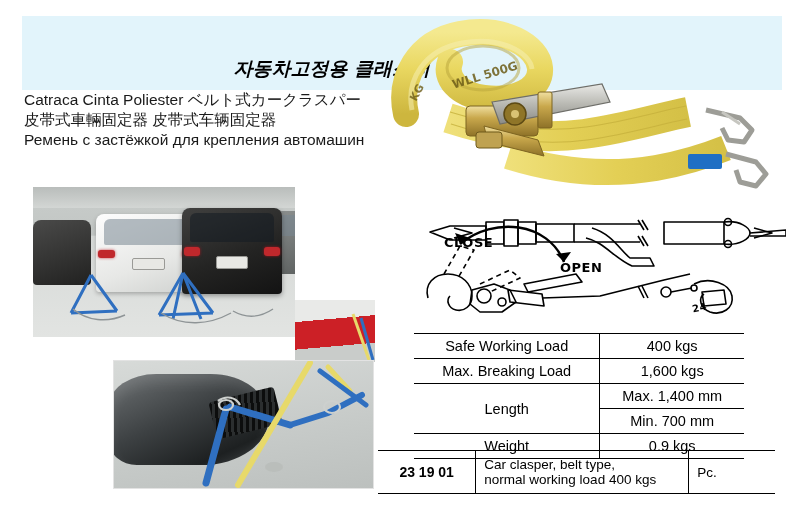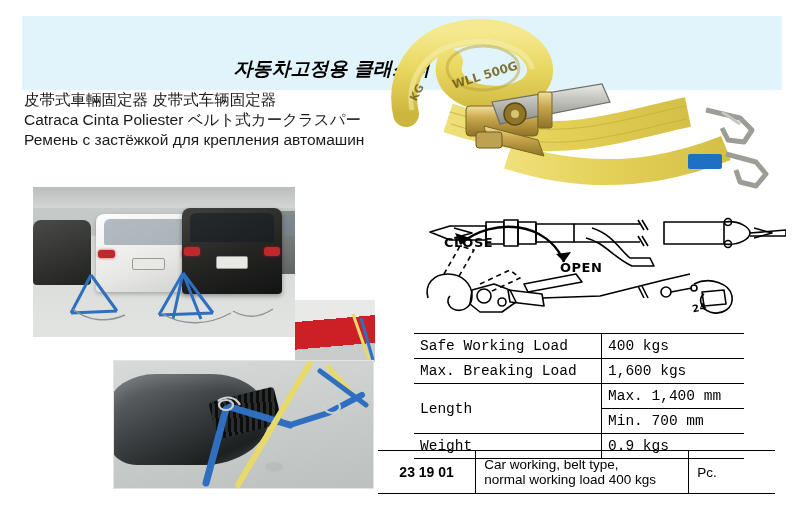--- a/index.html
+++ b/index.html
@@ -76,21 +76,21 @@
           font-family:"DejaVu Sans",sans-serif;letter-spacing:.5px;}
   .lbl-close{left:20px;top:37px;}
   .lbl-open{left:136px;top:62px;}
   .lbl-24{left:268px;top:104px;font-size:10px;font-weight:bold;
           transform:rotate(-12deg);}
 
   
   .spec{position:absolute;left:414px;top:333px;width:330px;
         border-collapse:collapse;font-size:14.5px;color:#000;}
   .spec td{border:1.6px solid #000;padding:2px 6px;height:20px;
-           white-space:nowrap;font-family:Liberation Mono, monospace;}
+           text-align:center;white-space:nowrap;}
   .spec td.lbl{width:188px;}
   .spec td.val{width:142px;}
   .spec tr td{border-left:none;border-right:none;}
   .spec td.lbl{border-right:1.6px solid #000;}
 
   
   .codetbl{position:absolute;left:378px;top:450px;width:397px;
            border-collapse:collapse;font-size:13.5px;color:#000;}
   .codetbl td{border-top:1.8px solid #000;border-bottom:1.8px solid #000;
               padding:4px 8px;height:34px;vertical-align:middle;}
@@ -105,22 +105,22 @@
 </style>
 </head>
 <body>
 
 <div class="page">
 
   <div class="banner"></div>
   <div class="title-ko">자동차고정용 클래스퍼</div>
 
   <div class="langs">
+    <div>Catraca Cinta Poliester   ベルト式カークラスパー</div>
     <div>皮帯式車輛固定器  皮带式车辆固定器</div>
-    <div>Catraca Cinta Poliester   ベルト式カークラスパー</div>
     <div class="lang-ru">Ремень с застёжкой для крепления автомашин</div>
   </div>
 
   <div class="prodphoto">
     <svg width="398" height="190" viewBox="0 0 398 190">
       <defs>
         <linearGradient id="web" x1="0" y1="0" x2="0" y2="1">
           <stop offset="0" stop-color="#f4e98f"></stop>
           <stop offset="0.45" stop-color="#e9d760"></stop>
           <stop offset="1" stop-color="#cdb63e"></stop>
@@ -324,21 +324,21 @@
       <td class="val">0.9 kgs</td>
     </tr>
   </tbody>
     </table>
 
   <table class="codetbl">
     <tbody>
         <tr>
       <td class="c-code">23 19 01</td>
       <td class="c-desc">
-        <div>Car working, belt type,</div>
+        <div>Car clasper, belt type,</div>
         <div>normal working load 400 kgs</div>
       </td>
       <td class="c-unit">Pc.</td>
     </tr>
   </tbody>
     </table>
 
 </div>
 
 </body></html>

